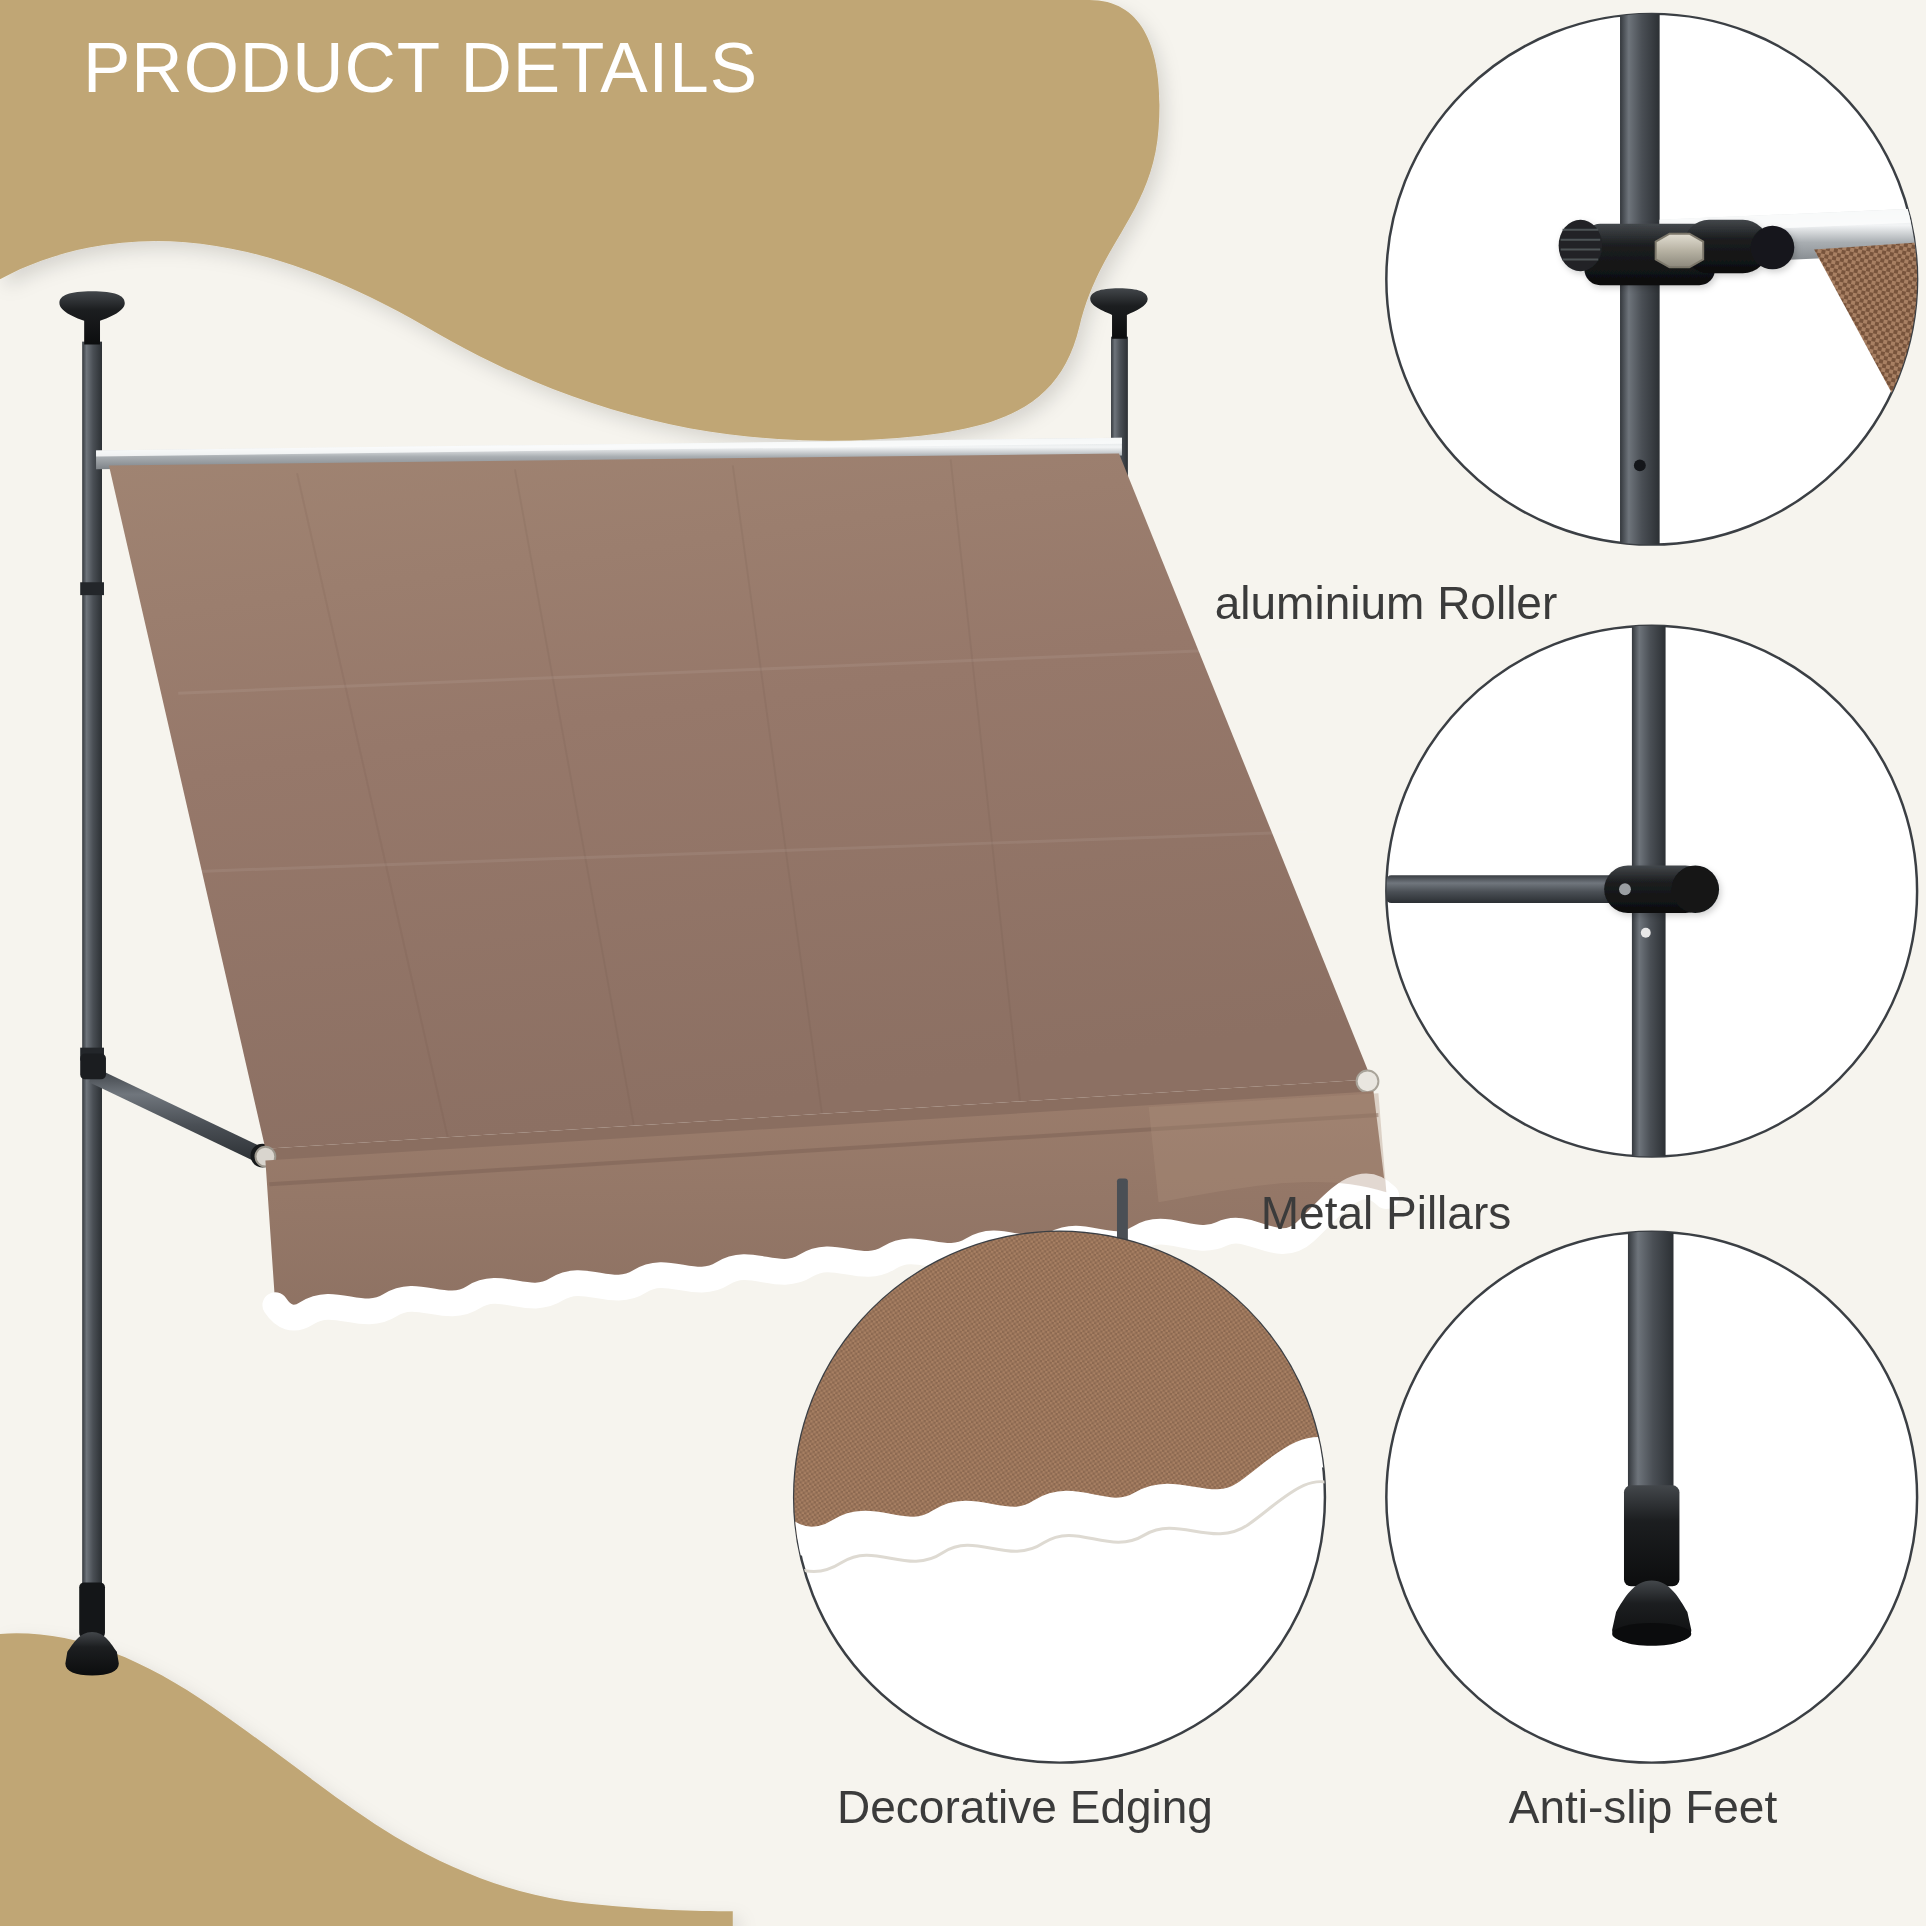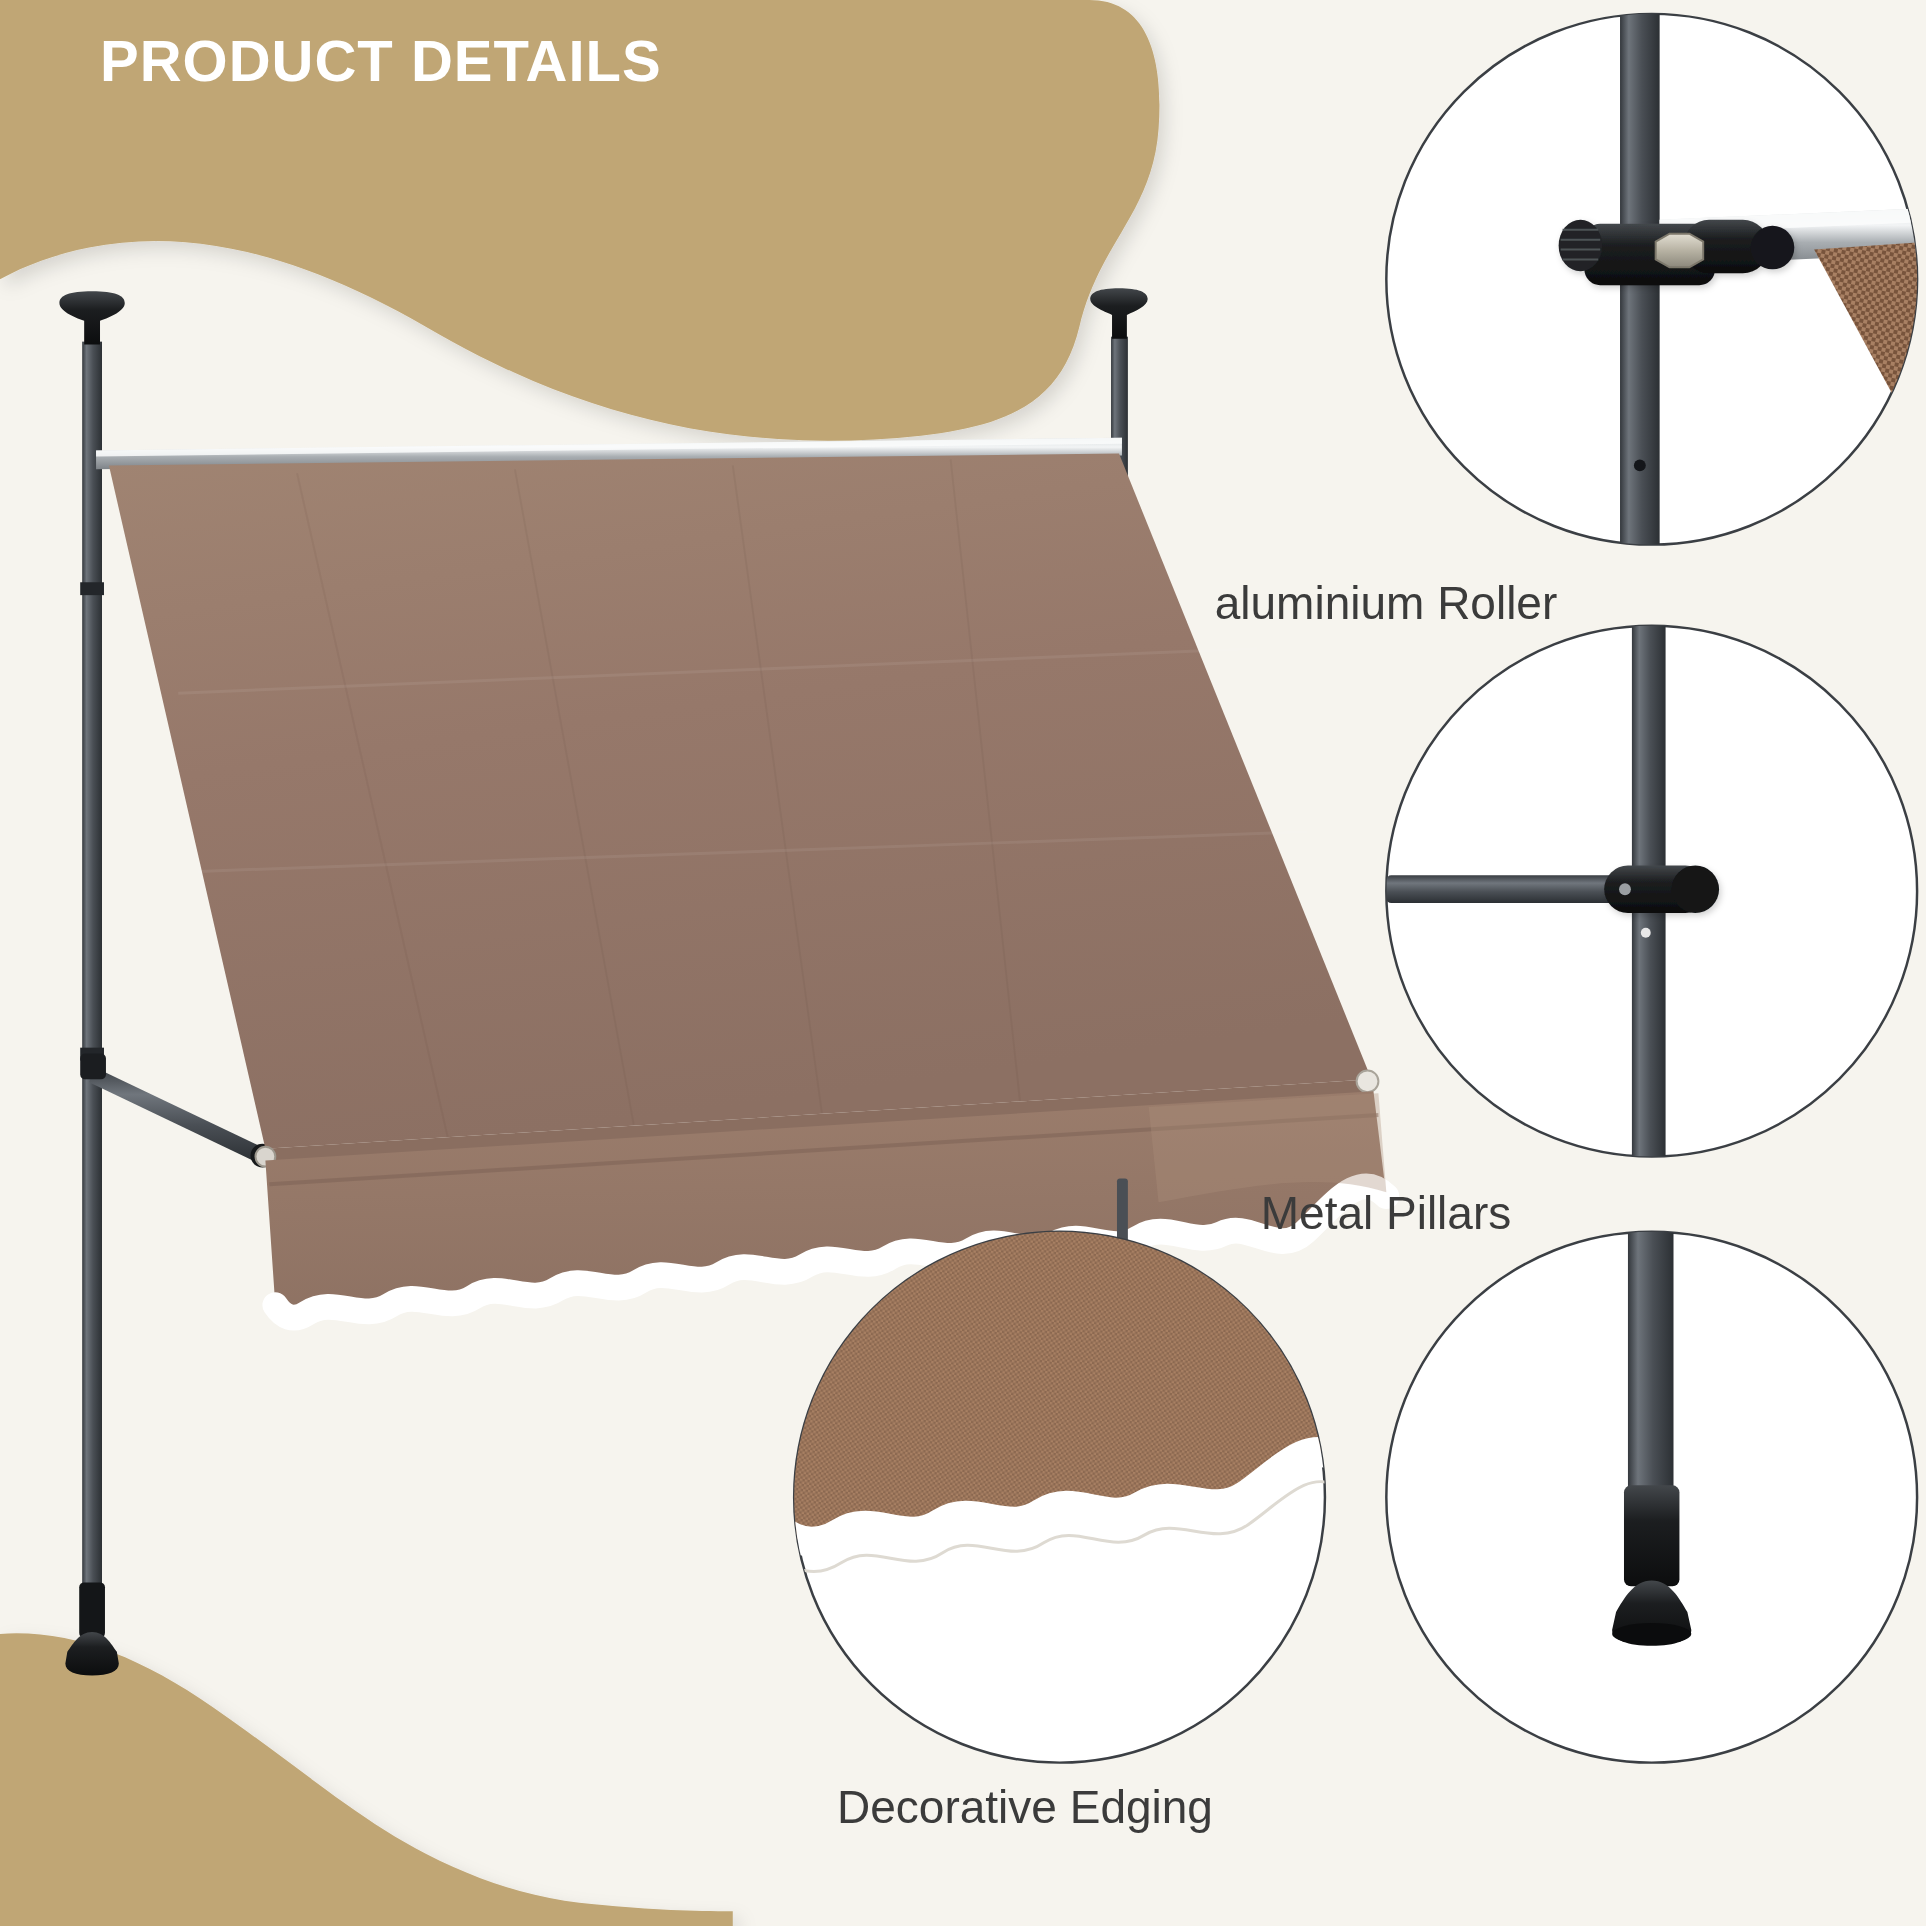--- a/index.html
+++ b/index.html
@@ -9,27 +9,26 @@
     font-family:"Liberation Sans", sans-serif;
     overflow:hidden;
     position:relative;
   }
   .stage{position:absolute;left:0;top:0;width:1927px;height:1927px;}
   .svg-layer{position:absolute;left:0;top:0;width:1927px;height:1927px;}
 
   .title-text{
     position:absolute;
     left:83px; top:32px;
-    font-size:58px;
-    font-weight:bold;
+    font-size:71px;
+    font-weight:normal;
     letter-spacing:1px;
     color:#FFFFFF;
     white-space:nowrap;
     line-height:1.0;
-    margin-left:17px;
   }
 
   .caption{
     position:absolute;
     font-size:46px;
     color:#3B3B3B;
     white-space:nowrap;
     text-align:center;
     font-weight:400;
     line-height:1.1;
@@ -348,15 +347,16 @@
   </svg>
 
   <div class="title-text">PRODUCT DETAILS</div>
 
   <div class="caption cap-pillars">Metal Pillars</div>
 
   <div class="caption cap-roller">aluminium Roller</div>
 
   <div class="caption cap-edging">Decorative Edging</div>
 
+  <div class="caption cap-feet">Anti-slip Feet</div>
 
 </div>
 
 
 </body></html>

